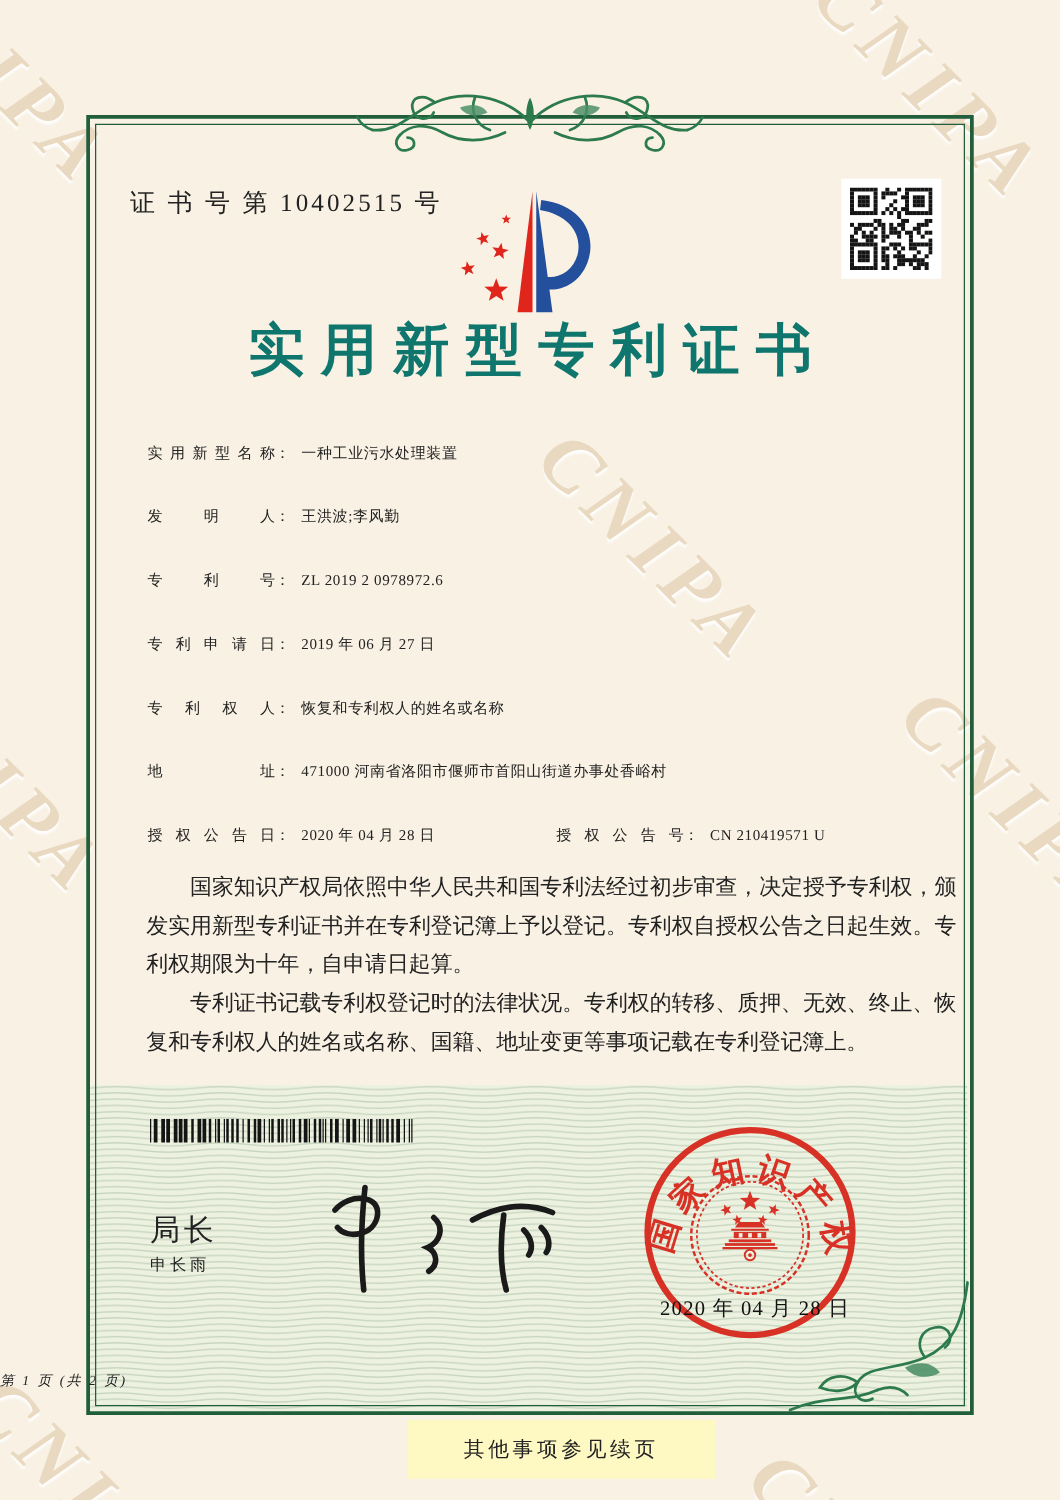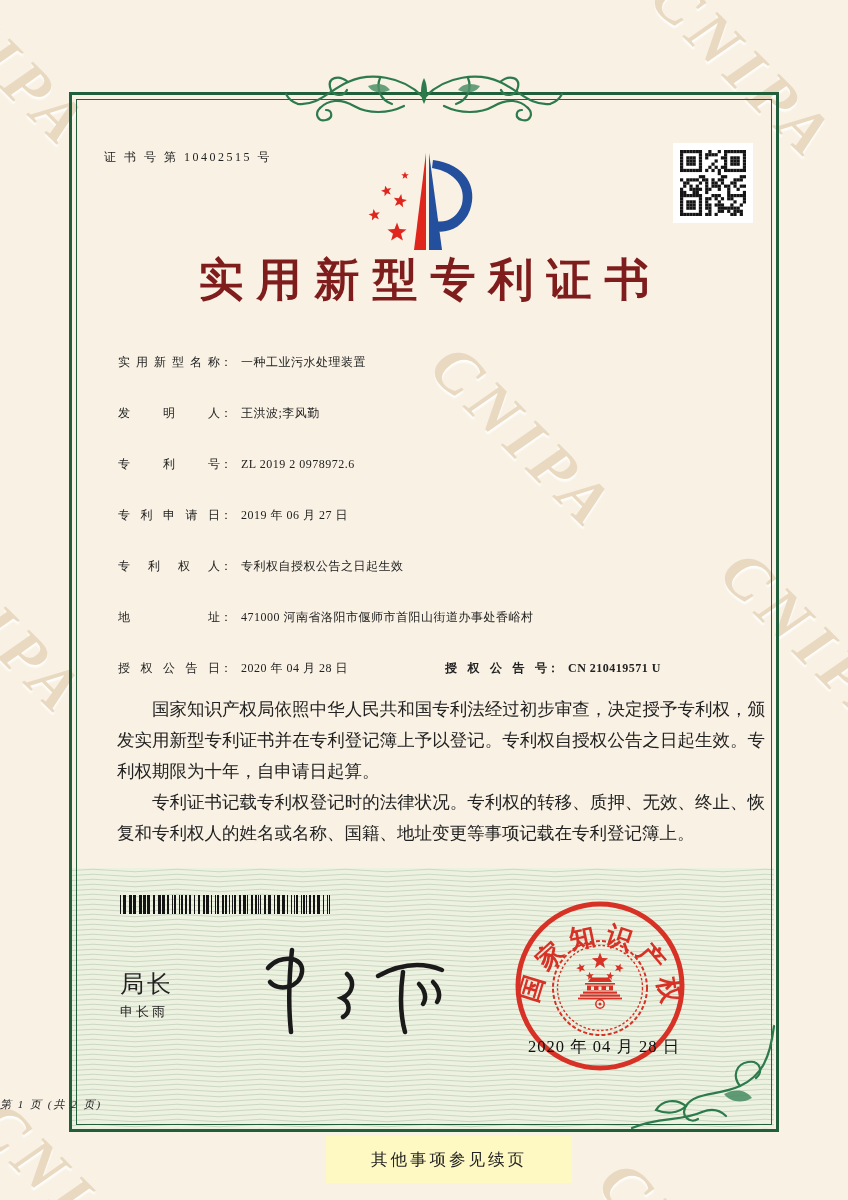--- a/index.html
+++ b/index.html
@@ -20,32 +20,32 @@
   .band{position:absolute;left:72px;top:868px;z-index:1;}
   
   .border-outer{position:absolute;left:69px;top:92px;width:710px;height:1040px;
       border:3px solid #215e3c;box-sizing:border-box;z-index:2;}
   .border-inner{position:absolute;left:76px;top:99px;width:696px;height:1026px;
       border:1px solid #215e3c;box-sizing:border-box;z-index:2;}
   .flourish{position:absolute;z-index:2;}
   .flourish-top{left:284px;top:66px;}
   .flourish-corner{left:628px;top:1024px;}
   
-  .cert-no{position:absolute;left:104px;top:149px;z-index:3;font-size:12px;letter-spacing:2.5px;}
+  .cert-no{position:absolute;left:104px;top:149px;z-index:3;font-size:20px;letter-spacing:2.5px;}
   .logo{position:absolute;left:366px;top:150px;z-index:3;}
   .qr-box{position:absolute;left:673px;top:143px;width:80px;height:80px;background:#fff;z-index:3;
       display:flex;align-items:center;justify-content:center;}
   .title{position:absolute;left:69px;top:250px;width:710px;z-index:3;text-align:center;
-      font-size:45px;font-weight:700;letter-spacing:13px;text-indent:13px;color:#7f1d1d;}
+      font-size:45px;font-weight:700;letter-spacing:13px;text-indent:13px;color:#0f766e;}
   
   .fields{position:absolute;left:118px;top:354px;width:648px;z-index:3;}
   .row{position:relative;height:20px;margin-bottom:31px;font-size:12px;white-space:nowrap;}
   .f-label{display:inline-block;width:102px;text-align:justify;text-align-last:justify;vertical-align:top;}
   .f-value{margin-left:9px;letter-spacing:.5px;}
-  .pair2{position:absolute;left:327px;top:0;font-weight:bold;}
+  .pair2{position:absolute;left:327px;top:0;}
   
   .paras{position:absolute;left:117px;top:694px;width:648px;z-index:3;font-size:17.5px;
       line-height:31px;text-align:justify;}
   .paras p{margin:0;text-indent:2em;}
   
   .barcode{position:absolute;left:120px;top:895px;z-index:3;}
   .sig-title{position:absolute;left:120px;top:968px;z-index:3;font-size:24px;letter-spacing:3px;}
   .sig-name{position:absolute;left:120px;top:1003px;z-index:3;font-size:13px;letter-spacing:3px;}
   .signature{position:absolute;left:252px;top:942px;z-index:3;}
   .seal{position:absolute;left:508px;top:894px;z-index:4;opacity:.95;}
@@ -358,21 +358,21 @@
     <div class="row">
       <span class="f-label">发明人</span><span>：</span><span class="f-value">王洪波;李风勤</span>
     </div>
     <div class="row">
       <span class="f-label">专利号</span><span>：</span><span class="f-value">ZL 2019 2 0978972.6</span>
     </div>
     <div class="row">
       <span class="f-label">专利申请日</span><span>：</span><span class="f-value">2019 年 06 月 27 日</span>
     </div>
     <div class="row">
-      <span class="f-label">专利权人</span><span>：</span><span class="f-value">专利权自授权公告之日起生效</span>
+      <span class="f-label">专利权人</span><span>：</span><span class="f-value">恢复和专利权人的姓名或名称</span>
     </div>
     <div class="row">
       <span class="f-label">地址</span><span>：</span><span class="f-value">471000 河南省洛阳市偃师市首阳山街道办事处香峪村</span>
     </div>
     <div class="row">
       <span class="f-label">授权公告日</span><span>：</span><span class="f-value">2020 年 04 月 28 日</span>
       <span class="pair2">
         <span class="f-label">授权公告号</span><span>：</span><span class="f-value">CN 210419571 U</span>
       </span>
     </div>

